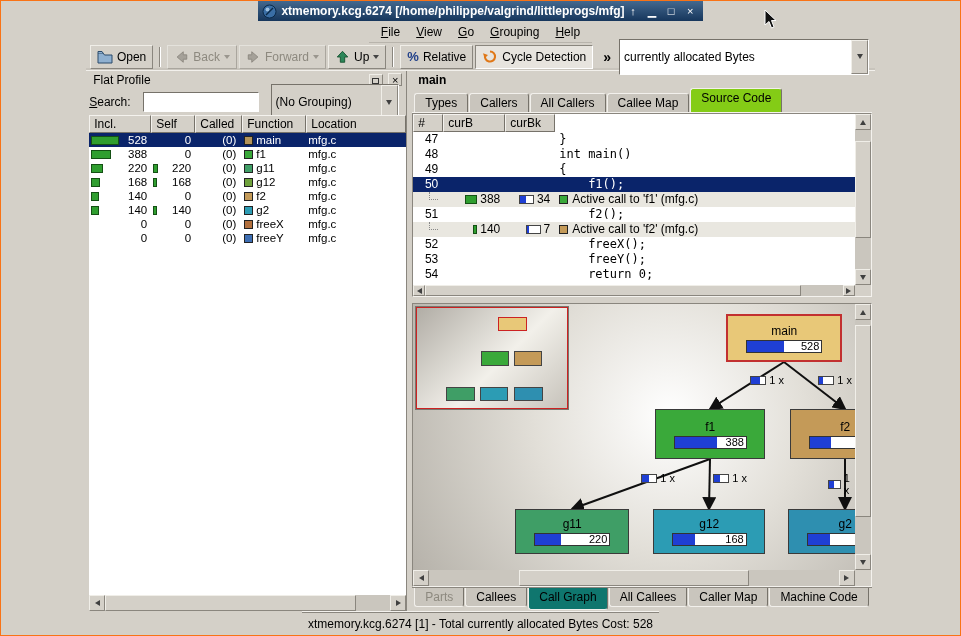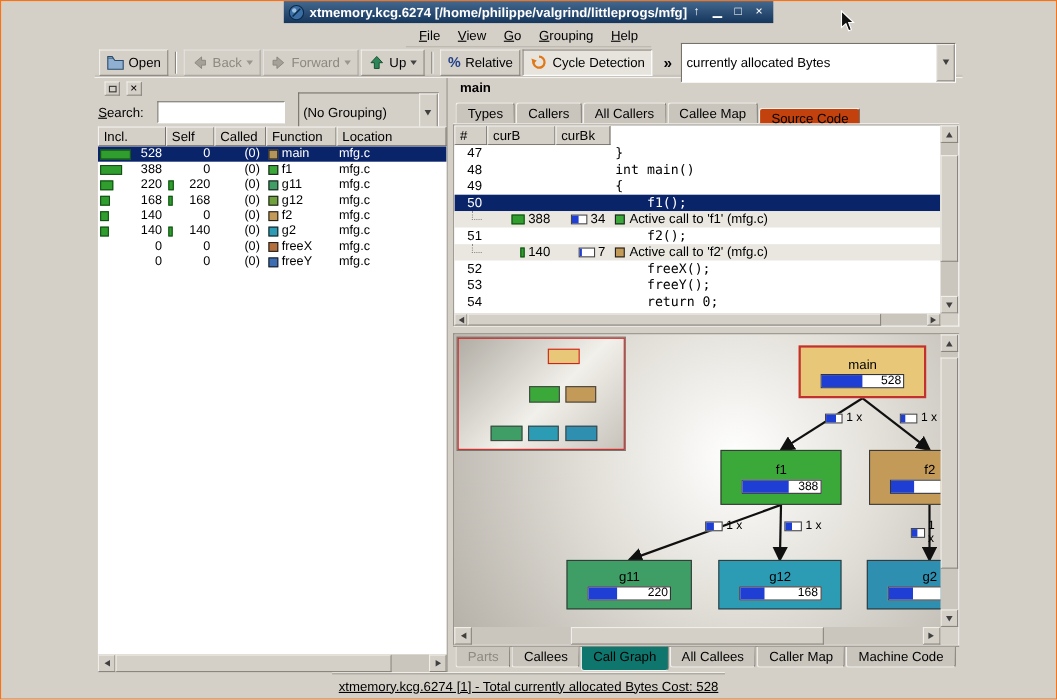--- a/index.html
+++ b/index.html
@@ -73,21 +73,21 @@
   .vsplit { width: 5px; flex: none; background: #d4d0c8; }
   .hsplit { height: 6px; flex: none; background: #d4d0c8; }
 
   
   .rightcol { flex: 1; display: flex; flex-direction: column; min-width: 0; }
   .fn-title { height: 18px; line-height: 18px; font-weight: bold; padding: 0 6px; flex: none; }
 
   .tabbar { height: 24px; display: flex; align-items: flex-end; padding: 0 2px; flex: none; position: relative; }
   .tabbar.top { border-bottom: 1px solid #f4f2ee; }
   .tab { height: 19px; line-height: 18px; padding: 0 10px; background: #c9c5bd; border: 1px solid; border-color: #f2f0ec #76726a #76726a #f2f0ec; border-bottom: none; border-radius: 3px 3px 0 0; margin-right: 1px; white-space: nowrap; }
-  .tab.active { height: 14px; background: #c2410c; z-index: 2; }
+  .tab.active { height: 24px; background: #84cc16; z-index: 2; }
   .tabbar.bottom { align-items: flex-start; border-top: 1px solid #8a867e; }
   .tabbar.bottom .tab { border-radius: 0 0 3px 3px; border: 1px solid; border-color: #76726a #76726a #f2f0ec #f2f0ec; border-top: none; height: 19px; }
   .tabbar.bottom .tab.active { height: 22px; background: #0f766e; }
   .tab.disabled { color: #8d897f; }
 
   
   .srcwrap { height: 184px; flex: none; display: grid; grid-template-columns: 1fr 16px; grid-template-rows: 1fr 11px; border: 1px solid; border-color: #8a867e #f4f2ee #f4f2ee #8a867e; background: #fff; }
   .srcmain { overflow: hidden; display: flex; flex-direction: column; }
   .src-header { display: flex; flex: none; height: 18px; }
   .src-header .s0 { width: 30px; } .src-header .s1 { width: 62px; } .src-header .s2 { width: 50px; } .src-header .s3 { flex: 1; }
@@ -135,21 +135,21 @@
   .sb.v .sbthumb { left: 0; right: 0; }
   .sb.h .sbthumb { top: 0; bottom: 0; }
   .sbcorner { background: #d4d0c8; }
   .tri { width: 0; height: 0; display: inline-block; border: 3px solid transparent; }
   .tri.up { border-bottom: 5px solid #404040; border-top: none; }
   .tri.down { border-top: 5px solid #404040; border-bottom: none; }
   .tri.left { border-right: 5px solid #404040; border-left: none; }
   .tri.right { border-left: 5px solid #404040; border-right: none; }
 
   
-  .statusbar { height: 24px; flex: none; display: flex; align-items: center; padding: 0 6px; border-top: 1px solid #f4f2ee; box-shadow: inset 0 1px 0 #8a867e; text-decoration: underline; }
+  .statusbar { height: 24px; flex: none; display: flex; align-items: center; padding: 0 6px; border-top: 1px solid #f4f2ee; box-shadow: inset 0 1px 0 #8a867e; }
 
   .cursor { position: absolute; left: 763px; top: 8px; z-index: 99; }
 </style>
 </head>
 <body>
 
 <div class="window">
 
   <div class="titlebar">
     <span class="app-icon">
@@ -225,20 +225,21 @@
       <span class="combo-btn">
           <i class="tri down"></i>
         </span>
     </div>
   </div>
 
   <div class="content">
 
     <div class="leftdock">
       <div class="dockhead">
+        <span class="dtitle">Flat Profile</span>
         <span class="dock-btns">
           <span class="dbtn">
               <i class="sqico"></i>
             </span>
           <span class="dbtn">×</span>
         </span>
       </div>
       <div class="searchrow">
         <span class="search-label">Search:</span>
         <input class="searchinput" value="" style="">

